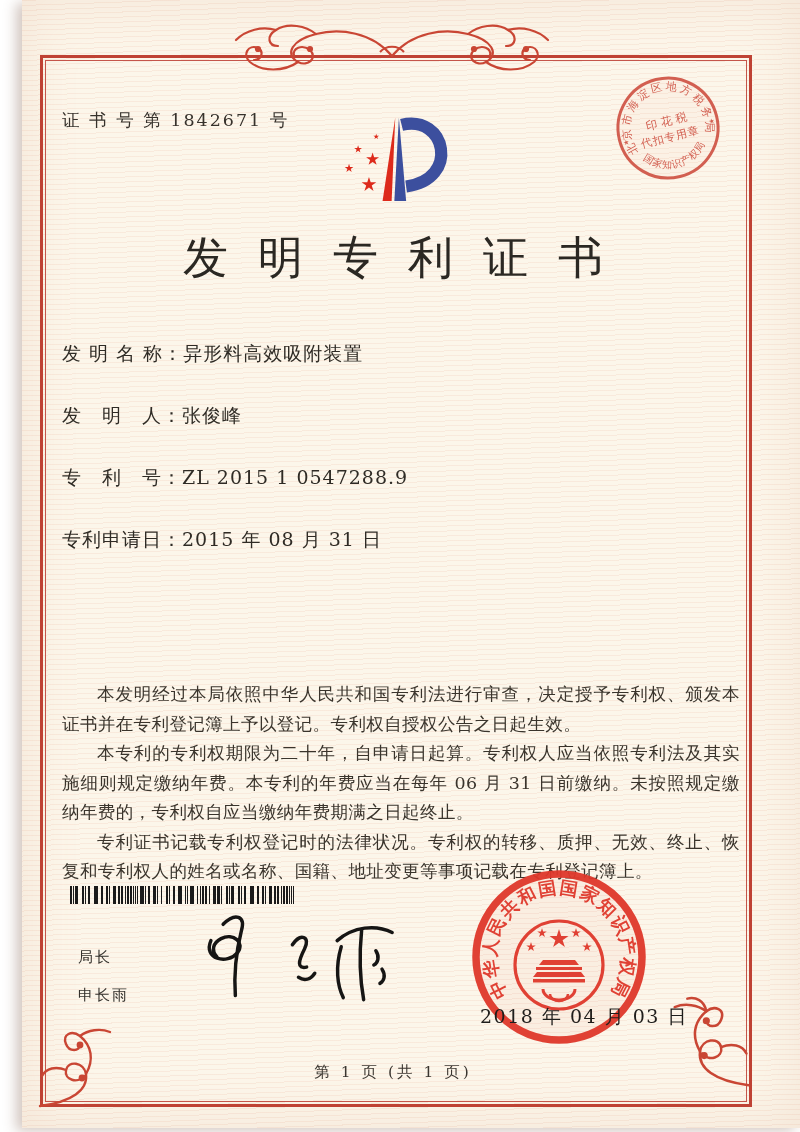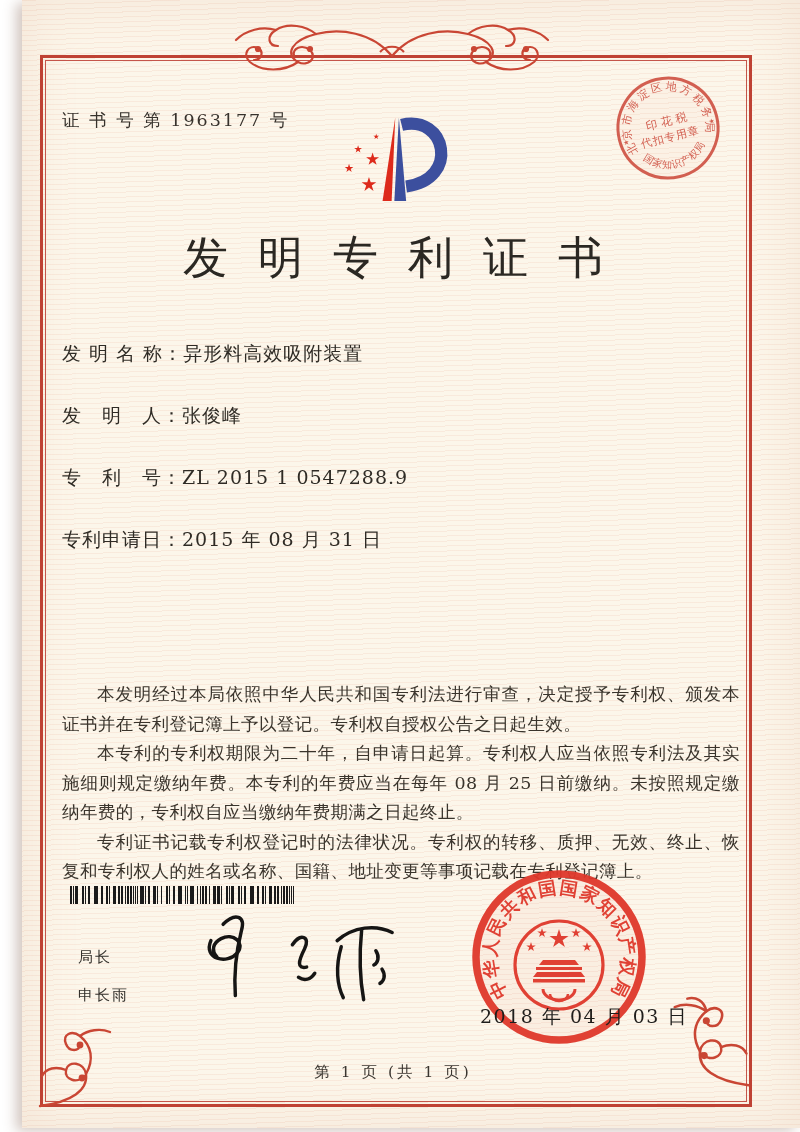--- a/index.html
+++ b/index.html
@@ -78,21 +78,21 @@
       <path d="M8,84 C40,80 56,68 54,52 C52,40 36,38 34,48 C32,58 46,62 52,54"></path>
       <path d="M54,52 C62,38 60,24 48,14 C40,8 30,12 34,22 C37,30 48,30 48,22"></path>
       <path d="M48,14 C56,8 68,6 78,10"></path>
       <path d="M48,14 C50,4 58,0 66,2"></path>
       <path d="M34,48 C24,44 14,46 10,54"></path>
       <circle cx="48" cy="23" r="2.2" fill="#c94634"></circle>
       <circle cx="50" cy="56" r="2.2" fill="#c94634"></circle>
     </g>
   </svg>
 
-  <div class="cert-no">证 书 号 第 1963177 号</div>
+  <div class="cert-no">证 书 号 第 1842671 号</div>
 
   <svg class="logo" width="145" height="100" viewBox="0 0 160 110">
     <polygon points="72,6 58,98 68,98" fill="#dd2a1b"></polygon>
     <polygon points="76,6 71,98 84,98" fill="#3c4f9e"></polygon>
     <path d="M79,14 C128,2 144,74 84,82" fill="none" stroke="#3c4f9e" stroke-width="13.5"></path>
     <g fill="#dd2a1b">
       <use href="#star5" transform="translate(51,27) scale(0.33)"></use>
       <use href="#star5" transform="translate(31,41) scale(0.45)"></use>
       <use href="#star5" transform="translate(47,52) scale(0.75)"></use>
       <use href="#star5" transform="translate(21,62) scale(0.5)"></use>
@@ -132,21 +132,21 @@
     <div class="field">
       <span class="lab">专　利　号：</span><span class="val">ZL 2015 1 0547288.9</span>
     </div>
     <div class="field">
       <span class="lab">专利申请日：</span><span class="val">2015 年 08 月 31 日</span>
     </div>
   </div>
 
   <div class="paras">
     <p>本发明经过本局依照中华人民共和国专利法进行审查，决定授予专利权、颁发本证书并在专利登记簿上予以登记。专利权自授权公告之日起生效。</p>
-    <p>本专利的专利权期限为二十年，自申请日起算。专利权人应当依照专利法及其实施细则规定缴纳年费。本专利的年费应当在每年 08 月 25 日前缴纳。未按照规定缴纳年费的，专利权自应当缴纳年费期满之日起终止。</p>
+    <p>本专利的专利权期限为二十年，自申请日起算。专利权人应当依照专利法及其实施细则规定缴纳年费。本专利的年费应当在每年 06 月 31 日前缴纳。未按照规定缴纳年费的，专利权自应当缴纳年费期满之日起终止。</p>
     <p>专利证书记载专利权登记时的法律状况。专利权的转移、质押、无效、终止、恢复和专利权人的姓名或名称、国籍、地址变更等事项记载在专利登记簿上。</p>
   </div>
 
   <div class="barcode"></div>
 
   <div class="signer">
     <div>局长</div>
     <div>申长雨</div>
   </div>
 

